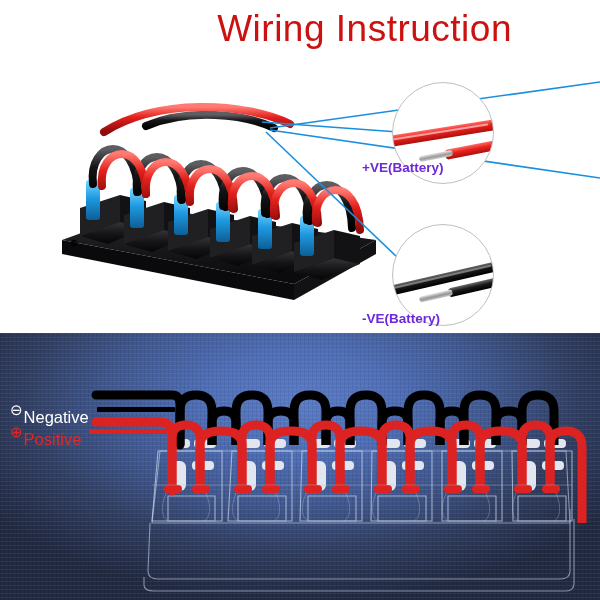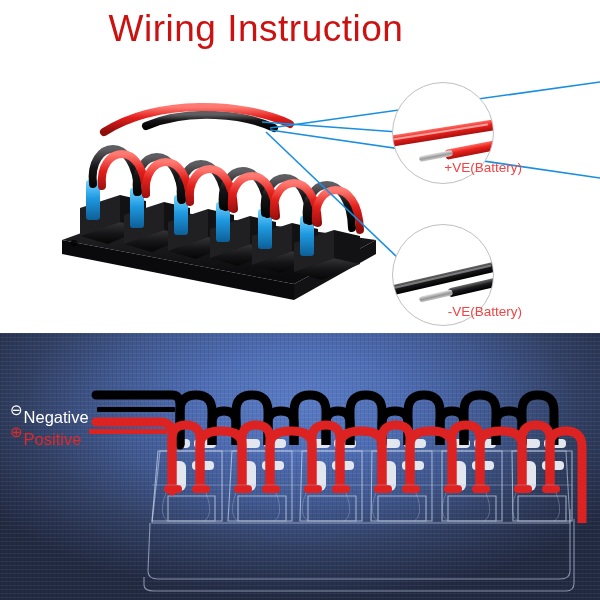--- a/index.html
+++ b/index.html
@@ -7,30 +7,30 @@
     width:600px;height:600px;overflow:hidden;
     font-family:"Liberation Sans", sans-serif;
     background:#ffffff;
   }
   #page{position:relative;width:600px;height:600px;background:#fff;}
 
   
   #top-section{position:absolute;left:0;top:0;width:600px;height:333px;background:#fff;overflow:hidden;}
 
   #title{
-    position:absolute;left:0;top:8px;width:512px;text-align:center;
+    position:absolute;left:0;top:8px;width:512px;text-align:right;
     color:#cc1111;font-size:37px;font-weight:400;letter-spacing:.5px;
     font-family:"Liberation Sans", sans-serif;
   }
 
   
   .callout{position:absolute;width:100px;height:100px;border-radius:50%;
     border:1px solid #bfbfbf;background:#fff;overflow:hidden;}
-  .callout-label{position:absolute;width:160px;text-align:right;
-    font-size:13.5px;color:#ef4444;}
+  .callout-label{position:absolute;width:160px;text-align:left;
+    font-size:13.5px;color:#6d28d9;font-weight:bold;}
 
   
   .rw-main{position:absolute;left:-6px;top:44px;width:118px;height:11px;
     background:linear-gradient(180deg,#ff6b63 0%,#e8201c 45%,#a8100d 100%);
     border-radius:3px;transform:rotate(-9deg);}
   .rw-main:after{content:"";position:absolute;left:6px;top:3px;width:96px;height:2px;
     background:rgba(255,255,255,.55);border-radius:2px;}
   .rw-stub{position:absolute;left:52px;top:62px;width:52px;height:10px;
     background:linear-gradient(180deg,#ff6b63 0%,#e8201c 45%,#ab100d 100%);
     border-radius:3px;transform:rotate(-11deg);}
@@ -193,21 +193,21 @@
       <div class="rw-stub"></div>
       <div class="rw-tip"></div>
     </div>
     <div class="callout-label" style="left:362px;top:160px;">+VE(Battery)</div>
 
     <div class="callout" style="left:392px;top:224px;">
       <div class="bw-main"></div>
       <div class="bw-stub"></div>
       <div class="bw-tip"></div>
     </div>
-    <div class="callout-label" style="left:362px;top:304px;">-VE(Battery)</div>
+    <div class="callout-label" style="left:362px;top:311px;">-VE(Battery)</div>
   </div>
 
   <div id="bottom-section">
     <div id="bottom-texture"></div>
 
     <div class="legend-row" style="left:10px;top:60px;">
       <span class="legend-sym" style="color:#ffffff">⊖</span>
       <span class="legend-text" style="color:#ffffff">Negative</span>
       <span class="legend-rule" style="width:78px;background:#000000"></span>
     </div>

